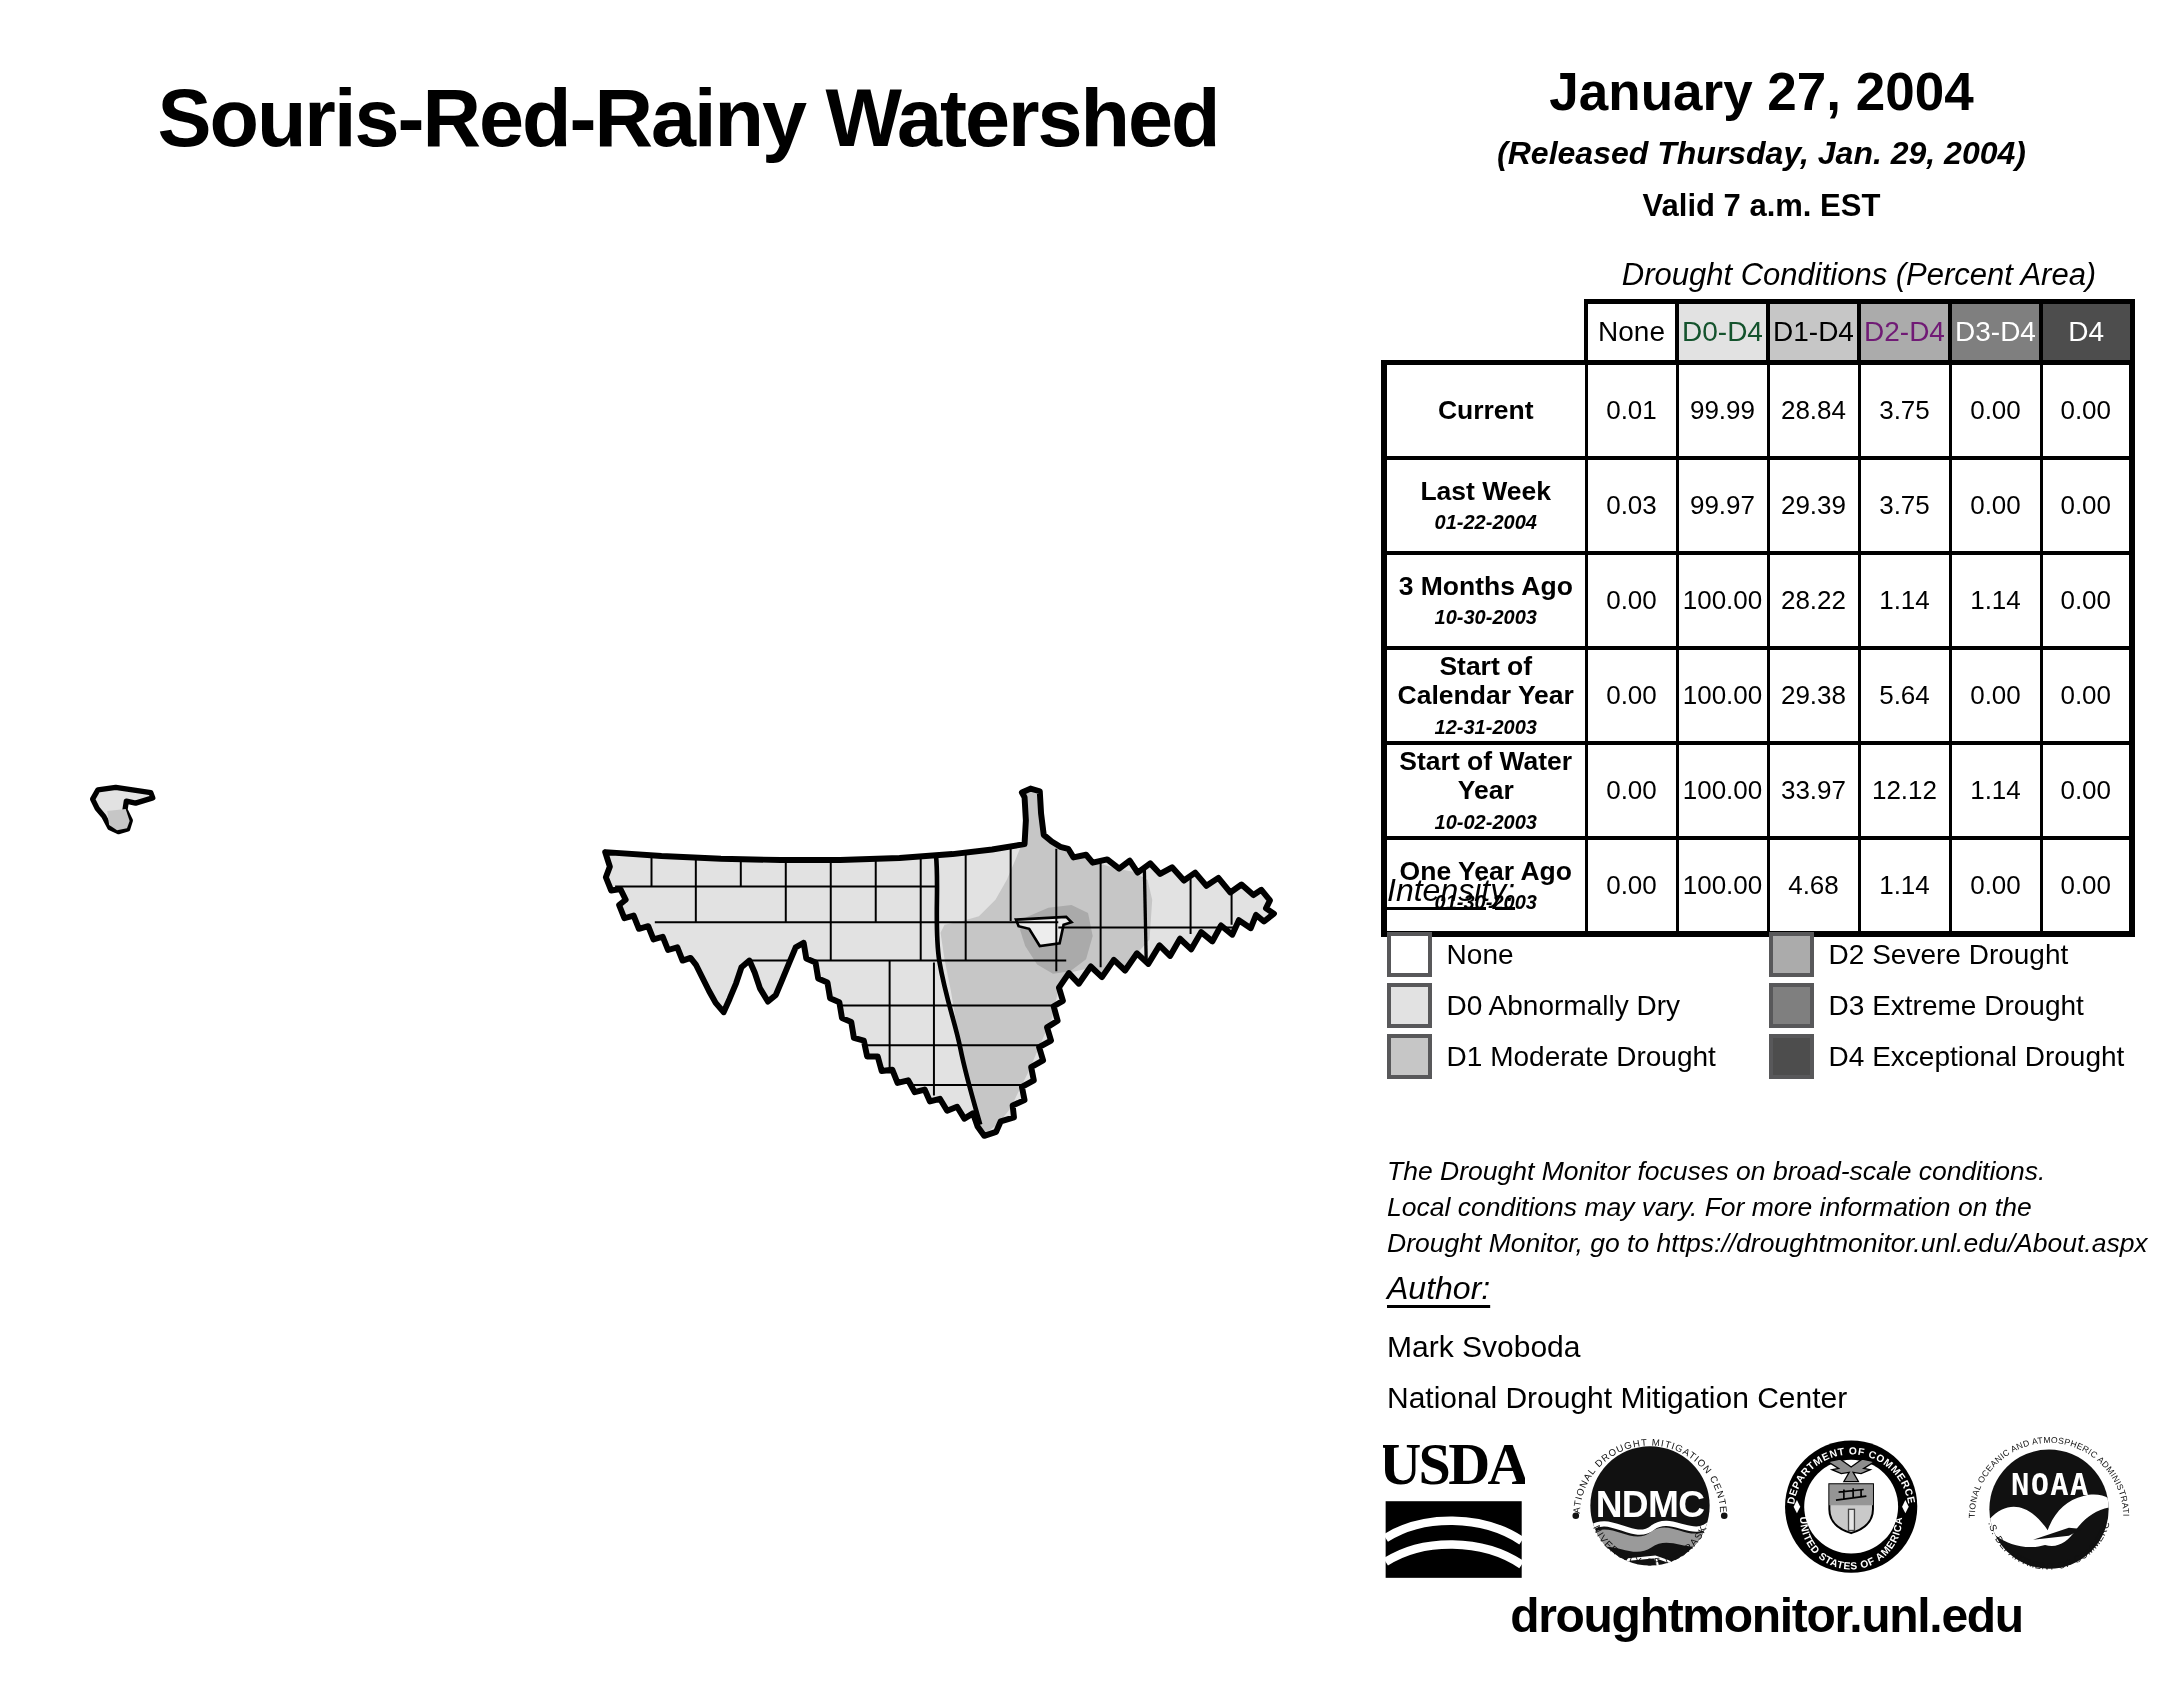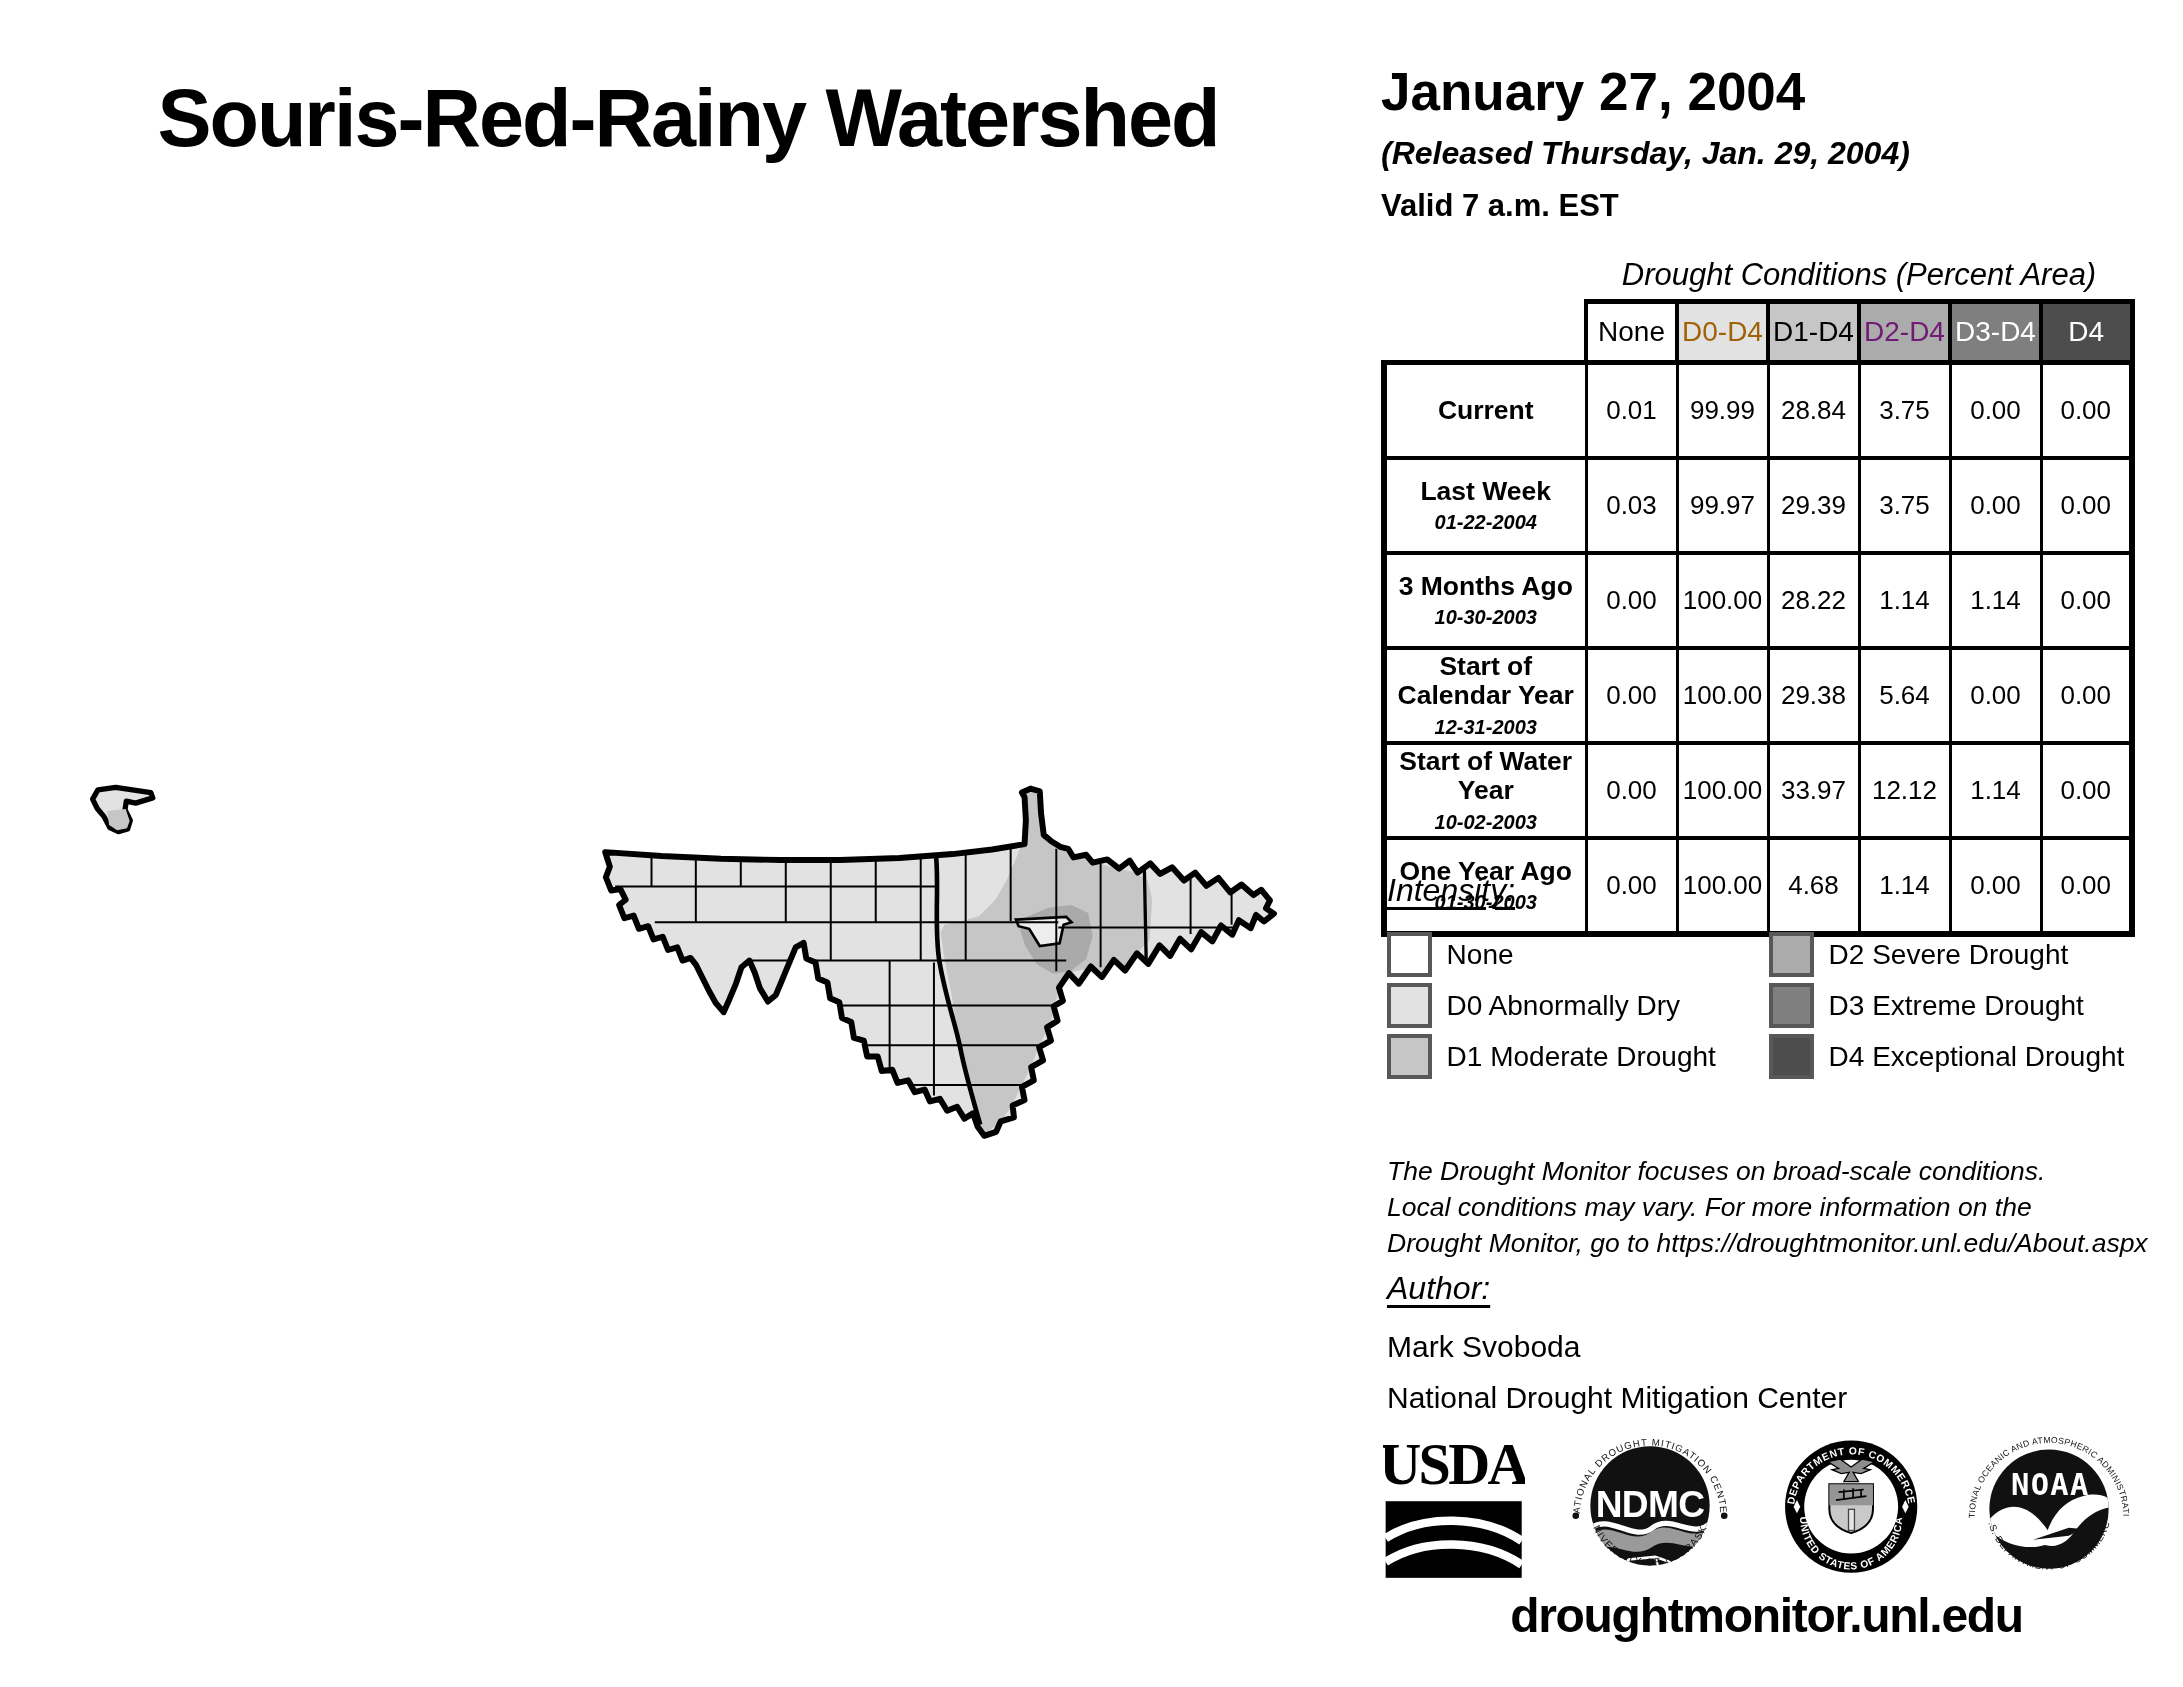--- a/index.html
+++ b/index.html
@@ -5,21 +5,21 @@
   html,body{margin:0;padding:0;width:2183px;height:1687px;background:#fff;
     font-family:"Liberation Sans",sans-serif;color:#000;overflow:hidden;}
   .page{position:relative;width:2183px;height:1687px;}
 
   
   .lhead{position:absolute;left:0;top:53px;width:1376px;text-align:center;}
   .lhead .sub{font-size:49px;font-weight:bold;font-style:italic;letter-spacing:0px;}
   .lhead .main{font-size:81px;font-weight:bold;letter-spacing:-2px;margin-top:18.5px;}
 
   
-  .rhead{position:absolute;left:1381px;top:61px;width:761px;}
+  .rhead{position:absolute;left:1381px;top:61px;width:761px;text-align:center;}
   .rhead .d{font-size:53px;font-weight:bold;}
   .rhead .rel{font-size:32px;font-weight:bold;font-style:italic;margin-top:13.2px;}
   .rhead .val{font-size:31px;font-weight:bold;margin-top:16px;}
 
   
   .tbl-title{position:absolute;left:1585px;top:257px;width:548px;text-align:center;
     font-size:31px;font-style:italic;}
   table.dm{position:absolute;left:1381px;top:299px;border-collapse:collapse;table-layout:fixed;}
   table.dm td,table.dm th{padding:0;text-align:center;vertical-align:middle;}
   table.dm .hdr th{height:56px;border:4px solid #000;border-top-width:5.3px;font-weight:normal;font-size:28px;}
@@ -121,21 +121,21 @@
         <col style="width:91px">
       <col style="width:91px">
         <col style="width:91px">
         <col style="width:91px">
         <col style="width:91px">
     </colgroup>
     <thead>
       <tr class="hdr">
         <td class="spacer"></td>
         <th style="background: rgb(255, 255, 255); color: rgb(0, 0, 0);">None</th>
-        <th style="background: rgb(226, 226, 226); color: #a16207;">D0-D4</th>
+        <th style="background: rgb(226, 226, 226); color: #14532d;">D0-D4</th>
         <th style="background: rgb(198, 198, 198); color: rgb(0, 0, 0);">D1-D4</th>
         <th style="background: rgb(171, 171, 171); color: #701a75;">D2-D4</th>
         <th style="background: rgb(127, 127, 127); color: #ffffff;">D3-D4</th>
         <th style="background: rgb(77, 77, 77); color: rgb(255, 255, 255);">D4</th>
       </tr>
     </thead>
     <tbody>
       <tr>
         <th class="lbl">
           <div class="lbl-main">Current</div>

